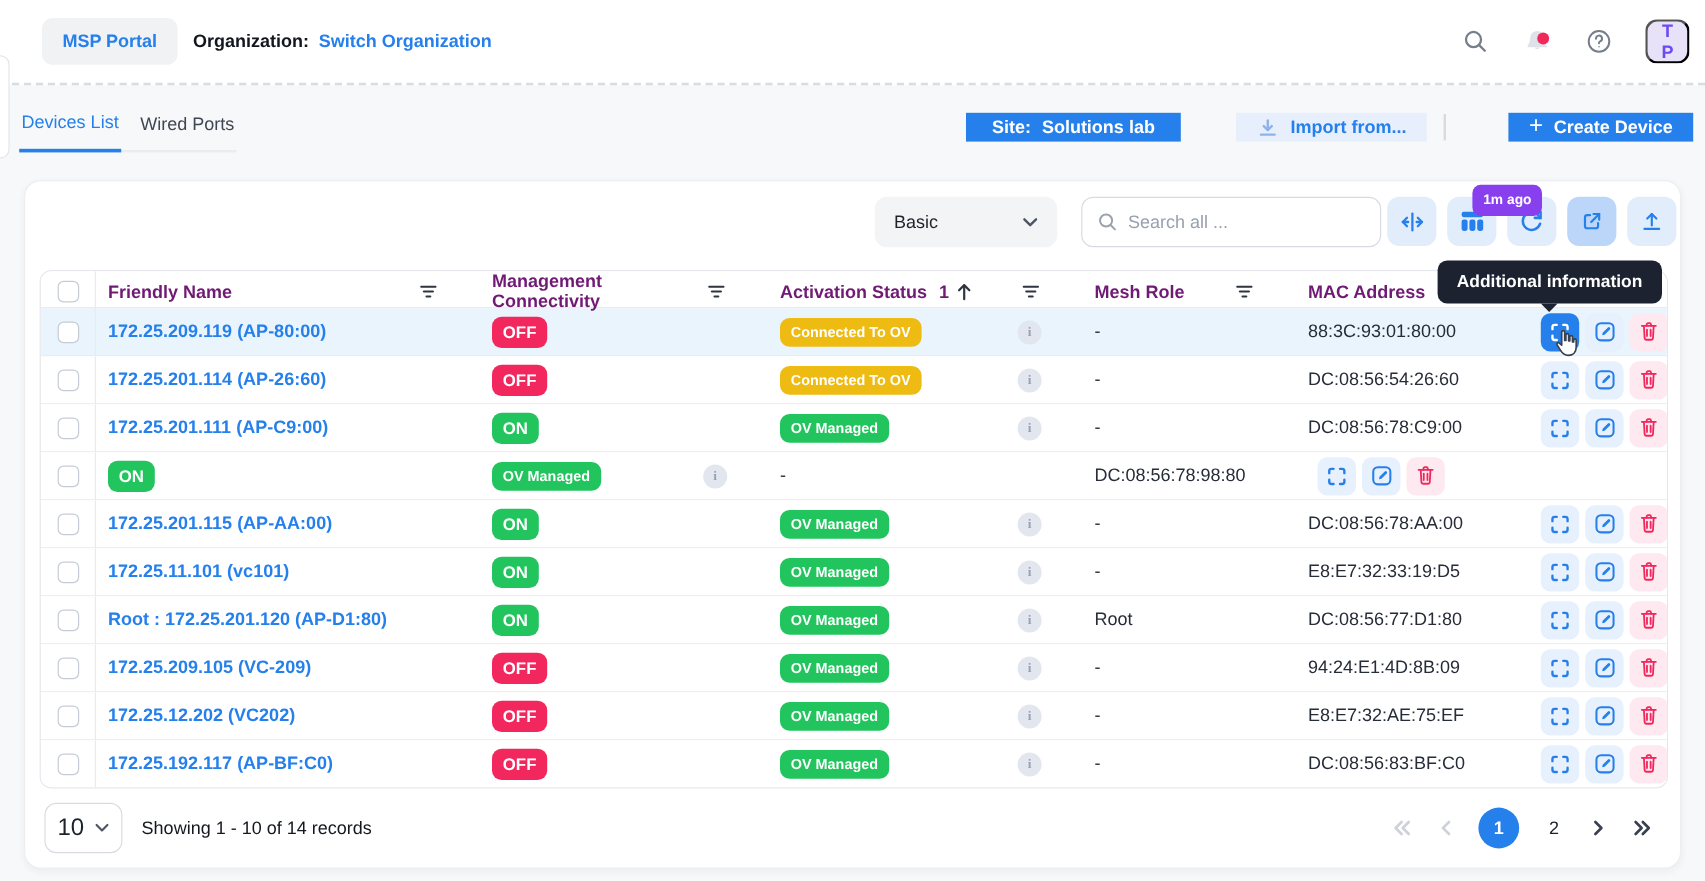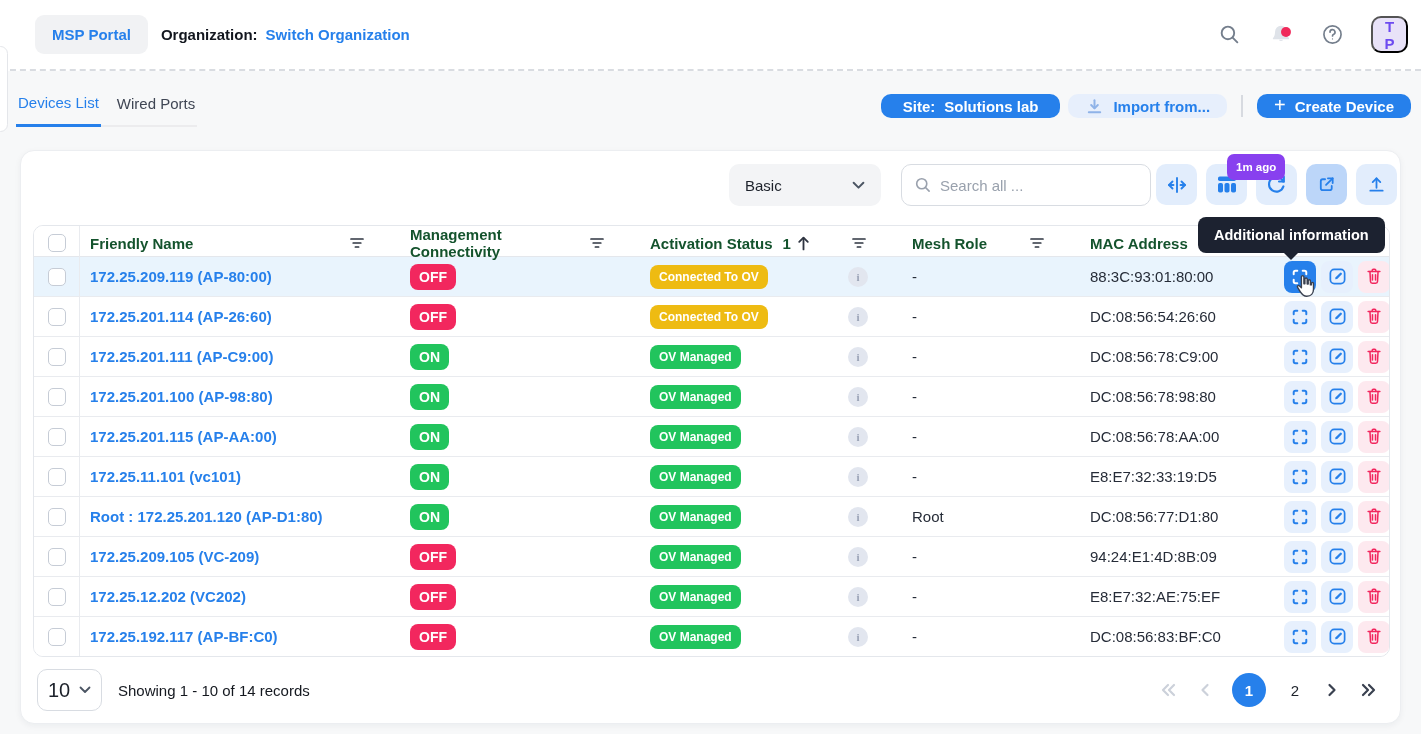--- a/index.html
+++ b/index.html
@@ -33,22 +33,22 @@
     display:flex; align-items:center; justify-content:center; padding-left:3px;
   }
 
   
   .subbar { position:absolute; left:0; top:71px; width:1421px; height:70px;
     display:flex; align-items:center; padding:0 10px 0 16px; }
   .nav-tabs { display:flex; gap:14px; border-bottom:2px solid #ececee; margin-top:9px; }
   .nav-tab { font-size:15px; color:#3f4654; padding:0 2px 13px 2px; background:none; border:none; }
   .nav-tab.active { color:#2680eb; border-bottom:3px solid #2680eb; margin-bottom:-2px; }
   .subbar-actions { margin-left:auto; display:flex; align-items:center; gap:8px; }
-  .btn { height:24px; border:none; border-radius:10px; font-size:15px; font-weight:700;
-    display:flex; align-items:center; }
+  .btn { height:24px; border:none; border-radius:0; font-size:15px; font-weight:700;
+    display:flex; align-items:center;margin-left:38px; }
   .site-btn { background:#2680eb; color:#fff; padding:0 22px; gap:9px; }
   .import-btn { background:#e7effc; color:#2680eb; padding:0 17px; gap:9px; }
   .btn-divider { width:2px; height:22px; background:#d7dae0; margin:0 6px; }
   .create-btn { background:#2680eb; color:#fff; padding:0 17px; gap:9px; }
   .plus { font-size:20px; font-weight:400; margin-top:-2px; }
 
   
   .card {
     position:absolute; left:20px; top:150px; width:1381px; height:574px;
     background:#fff; border:1px solid #eceef1; border-radius:14px;
@@ -97,21 +97,21 @@
   
   .table { position:absolute; left:12px; top:74px; width:1357px; height:432px;
     border:1px solid #e4e7ec; border-radius:10px; overflow:hidden; background:#fff; }
   .trow { display:grid; grid-template-columns:46px 320px 240px 262px 178px 186px 1fr;
     align-items:center; height:40px; border-bottom:1px solid #e9ebef; background:#fff; }
   .trow.thead { height:31px; border-bottom:1px solid #e4e7ec; }
   .trow.hl { background:#e9f4fd; }
   .cell { display:flex; align-items:center; padding-left:10px; height:100%; }
   .cell-check { justify-content:center; padding:0; border-right:1px solid #e9ebef; }
   .checkbox { width:18px; height:18px; border:1.6px solid #c6ccd6; border-radius:5px; background:#fff; }
-  .hcell { font-weight:700; font-size:15px; color:#14532d; }
+  .hcell { font-weight:700; font-size:15px; color:#701a75; }
   .filter-ic { margin-left:auto; margin-right:36px; display:flex; }
   .sort-wrap { display:flex; align-items:center; gap:6px; margin-left:10px; font-weight:700; }
   .link { color:#2680eb; font-weight:600; font-size:15px; text-decoration:none; }
   .badge-mgmt { color:#fff; font-weight:700; font-size:14px; padding:5px 9px; border-radius:8px; }
   .b-red { background:#f2275e; } .b-green { background:#21c45d; }
   .badge-status { color:#fff; font-weight:700; font-size:12px; padding:5px 9px; border-radius:8px; }
   .s-yellow { background:#eebb12; } .s-green { background:#21c45d; }
   .info-dot { margin-left:auto; margin-right:34px; width:20px; height:20px; border-radius:50%;
     background:#e2e6ef; color:#98a1b4; font-size:11px; font-weight:700;
     display:flex; align-items:center; justify-content:center; font-family:"Liberation Serif", serif; }
@@ -450,23 +450,20 @@
                 <path d="M11.7 8.5v6"></path>
               </svg>
       </button>
     </div>
   </div>
         <div class="trow">
     <div class="cell cell-check">
             <span class="checkbox"></span>
           </div>
     <div class="cell">
-            <a href="#" class="link">172.25.201.100 (AP-98:80)</a>
-          </div>
-    <div class="cell">
             <span class="badge-mgmt b-green">ON</span>
           </div>
     <div class="cell">
       <span class="badge-status s-green">OV Managed</span>
       <span class="info-dot">i</span>
     </div>
     <div class="cell txt">-</div>
     <div class="cell txt">DC:08:56:78:98:80</div>
     <div class="cell actions">
       <button class="act-btn act-expand">

